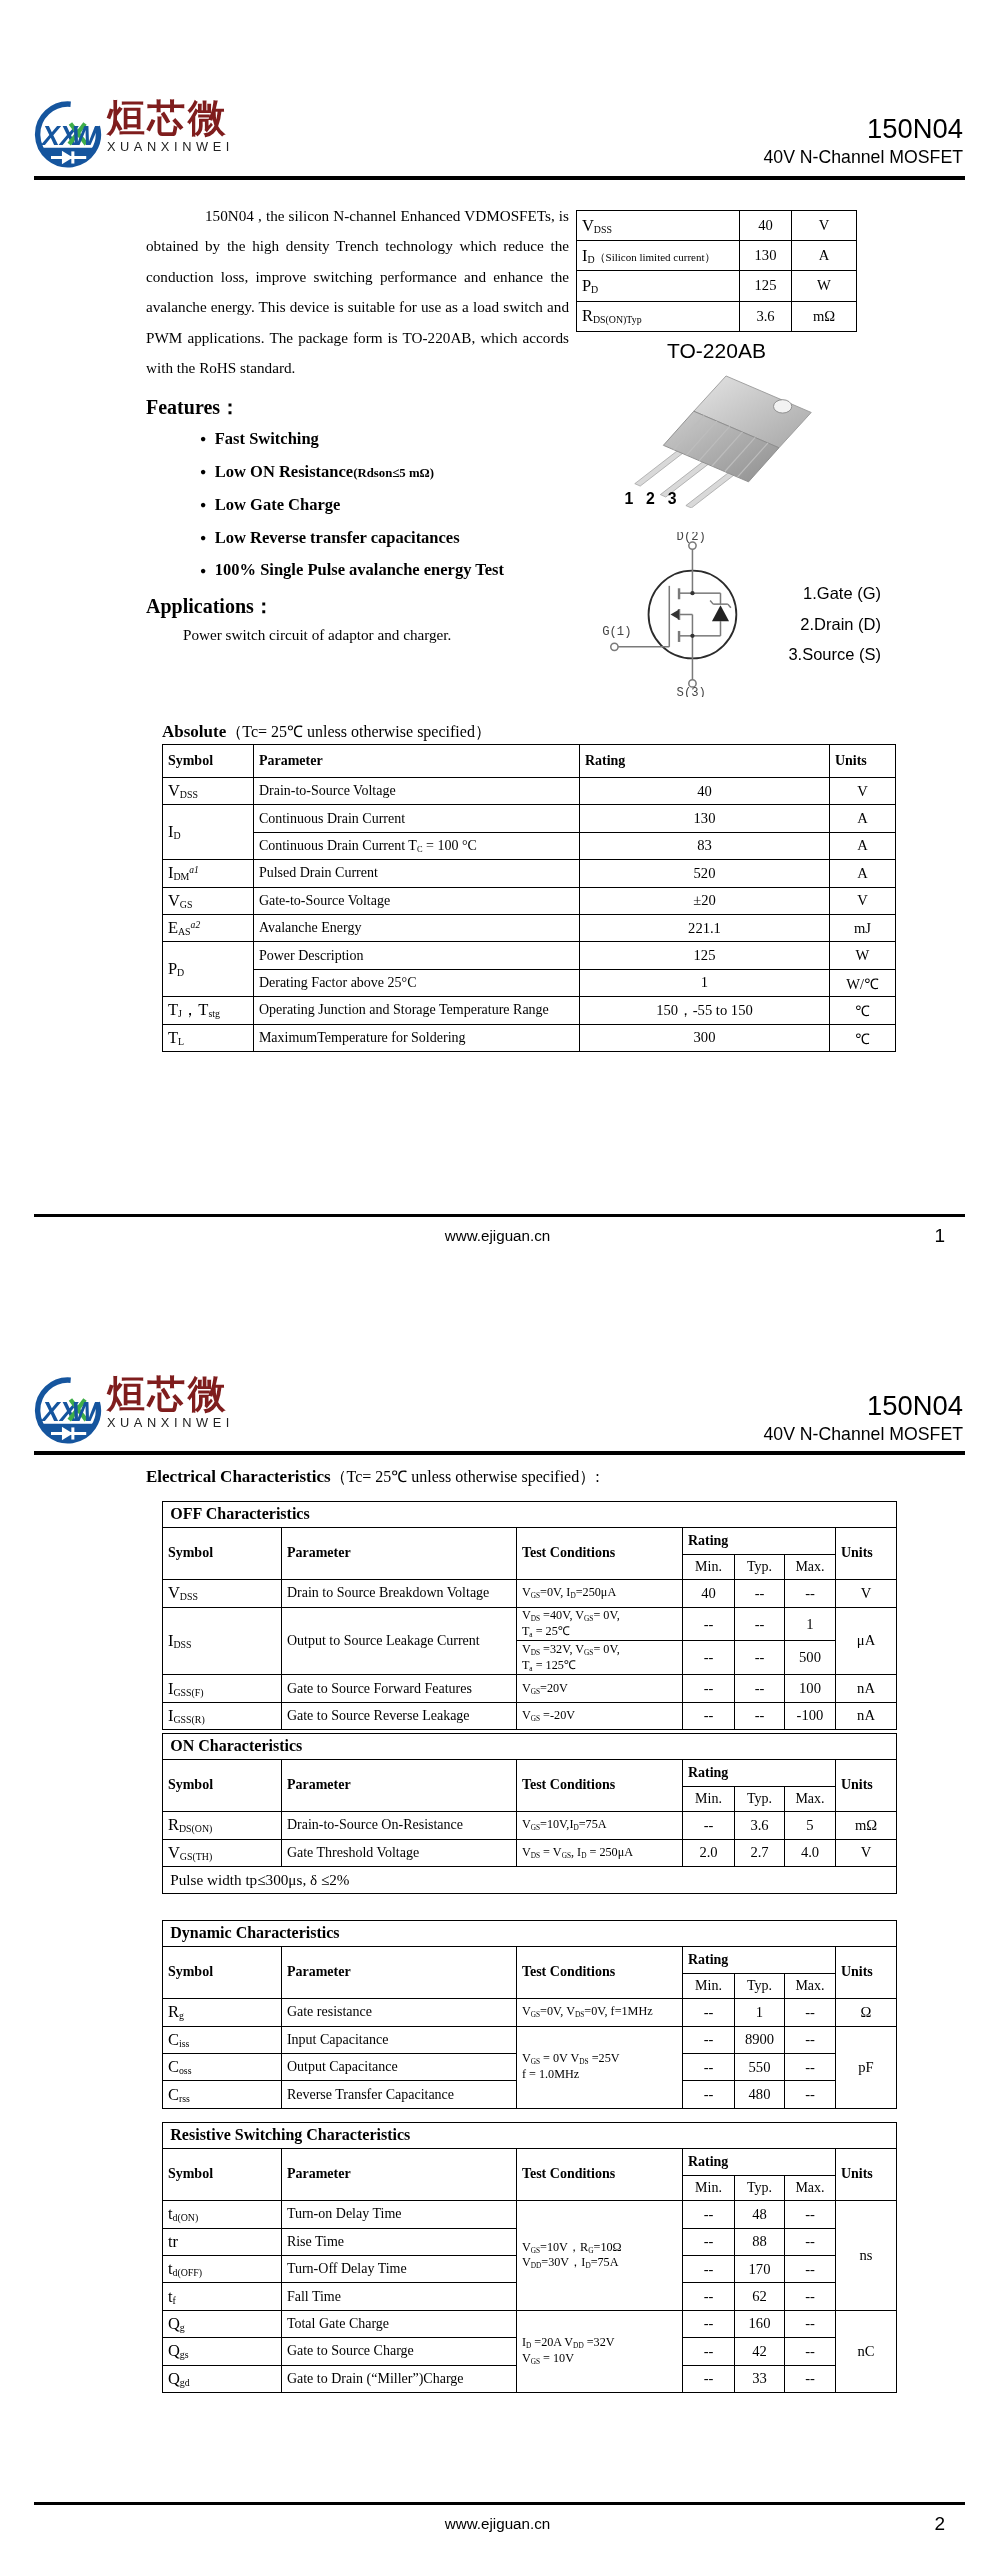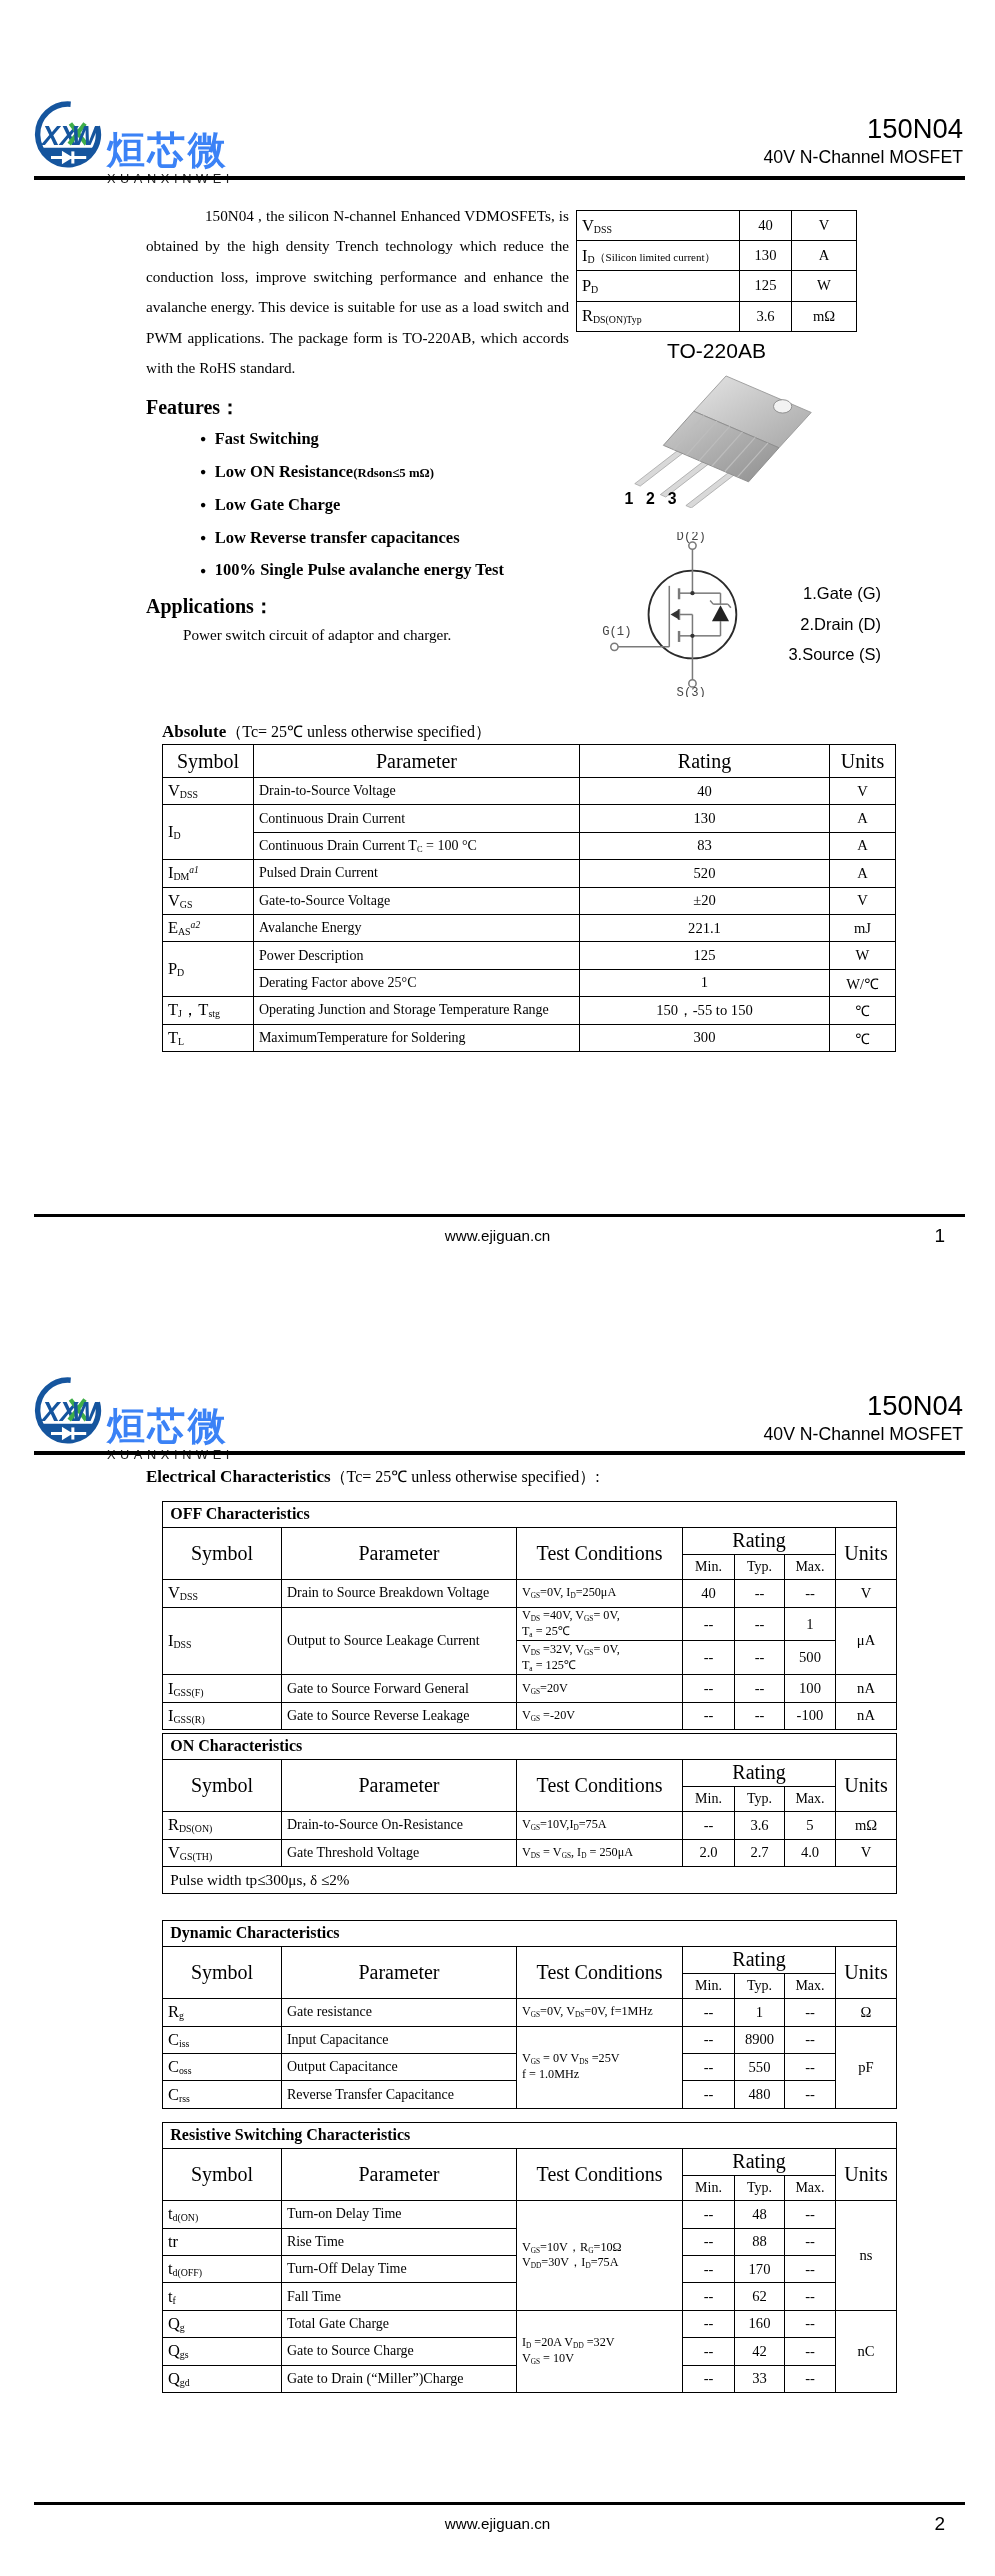--- a/index.html
+++ b/index.html
@@ -1,21 +1,21 @@
 <!DOCTYPE html>
 <html style="font-size:9.8px"><head>
 <meta charset="utf-8">
 <style>
   html,body{margin:0;padding:0;background:#fff;}
   body{width:995px;font-family:"Liberation Serif",serif;color:#000;}
   .page{position:relative;width:995px;height:1288px;background:#fff;overflow:hidden;}
   
   .brand{position:absolute;left:34px;display:flex;align-items:flex-start;gap:4.9px;}
   .brand-txt{display:flex;flex-direction:column;}
-  .brand-cn{font-family:"Liberation Sans",sans-serif;font-weight:bold;font-size:38px;line-height:1.0;letter-spacing:2.4px;color:#3b82f6;margin-top:32px;}
+  .brand-cn{font-family:"Liberation Sans",sans-serif;font-weight:bold;font-size:38px;line-height:1.0;letter-spacing:2.4px;color:#7f1d1d;}
   .brand-en{font-family:"Liberation Sans",sans-serif;font-size:12.8px;letter-spacing:4.6px;color:#222;margin-top:2.4px;}
   .prod{position:absolute;right:32px;text-align:right;font-family:"Liberation Sans",sans-serif;}
   .prod-name{font-size:27.4px;line-height:1.05;}
   .prod-sub{font-size:17.7px;margin-top:3px;}
   .hdr-rule{position:absolute;left:34px;width:931px;height:3.7px;background:#000;}
   
   .ftr-rule{position:absolute;left:34px;width:931px;height:3px;background:#000;}
   .ftr-url{position:absolute;left:0;right:0;text-align:center;font-family:"Liberation Sans",sans-serif;font-size:15.2px;}
   .ftr-num{position:absolute;right:50px;font-family:"Liberation Sans",sans-serif;font-size:19px;}
   
@@ -26,21 +26,21 @@
   .feat-list li{margin:0 0 12.8px 54px;font-size:16.5px;font-weight:bold;}
   .feat-note{font-size:12.8px;font-weight:bold;}
   .bullet{font-size:10.4px;vertical-align:1.8px;margin-right:8.5px;}
   .app-head{margin-top:6.1px;}
   .app-body{font-size:15.2px;margin:6.1px 0 0 37px;}
   
   table{border-collapse:collapse;table-layout:fixed;}
   .tbl{position:absolute;border:1.8px solid #000;}
   .tbl td{border:1.2px solid #000;padding:0.6px 4.9px;overflow:hidden;}
   .t-title td{font-weight:bold;font-size:16px;padding-left:7.3px;}
-  .t-head td{font-size:20px;text-align:center;}
+  .t-head td{font-size:14px;font-weight:bold;}
   .t-head2 td{font-size:14px;text-align:center;}
   .sym{font-size:16.5px;padding-left:7.3px;}
   .par{font-size:14px;padding-left:6.1px;}
   .tst{font-size:12.2px;line-height:1.3;padding-left:4.9px;}
   .val{font-size:14.6px;text-align:center;}
   .uni{font-size:14.6px;text-align:center;}
   sub{font-size:.6em;vertical-align:-.25em;letter-spacing:0;}
   sup{font-size:.58em;vertical-align:.55em;font-style:italic;}
   
   .sum-tbl td{height:28px;}
@@ -372,21 +372,21 @@
       <td class="uni" rowspan="2">μA</td>
     </tr>
     <tr class="tall">
       <td class="tst">V<sub>DS</sub> =32V, V<sub>GS</sub>= 0V,<br>T<sub>a</sub> = 125℃</td>
       <td class="val">--</td>
       <td class="val">--</td>
       <td class="val">500</td>
     </tr>
     <tr>
       <td class="sym">I<sub>GSS(F)</sub></td>
-      <td class="par">Gate to Source Forward General</td>
+      <td class="par">Gate to Source Forward Features</td>
       <td class="tst">V<sub>GS</sub>=20V</td>
       <td class="val">--</td>
       <td class="val">--</td>
       <td class="val">100</td>
       <td class="uni">nA</td>
     </tr>
     <tr>
       <td class="sym">I<sub>GSS(R)</sub></td>
       <td class="par">Gate to Source Reverse Leakage</td>
       <td class="tst">V<sub>GS</sub> =-20V</td>

